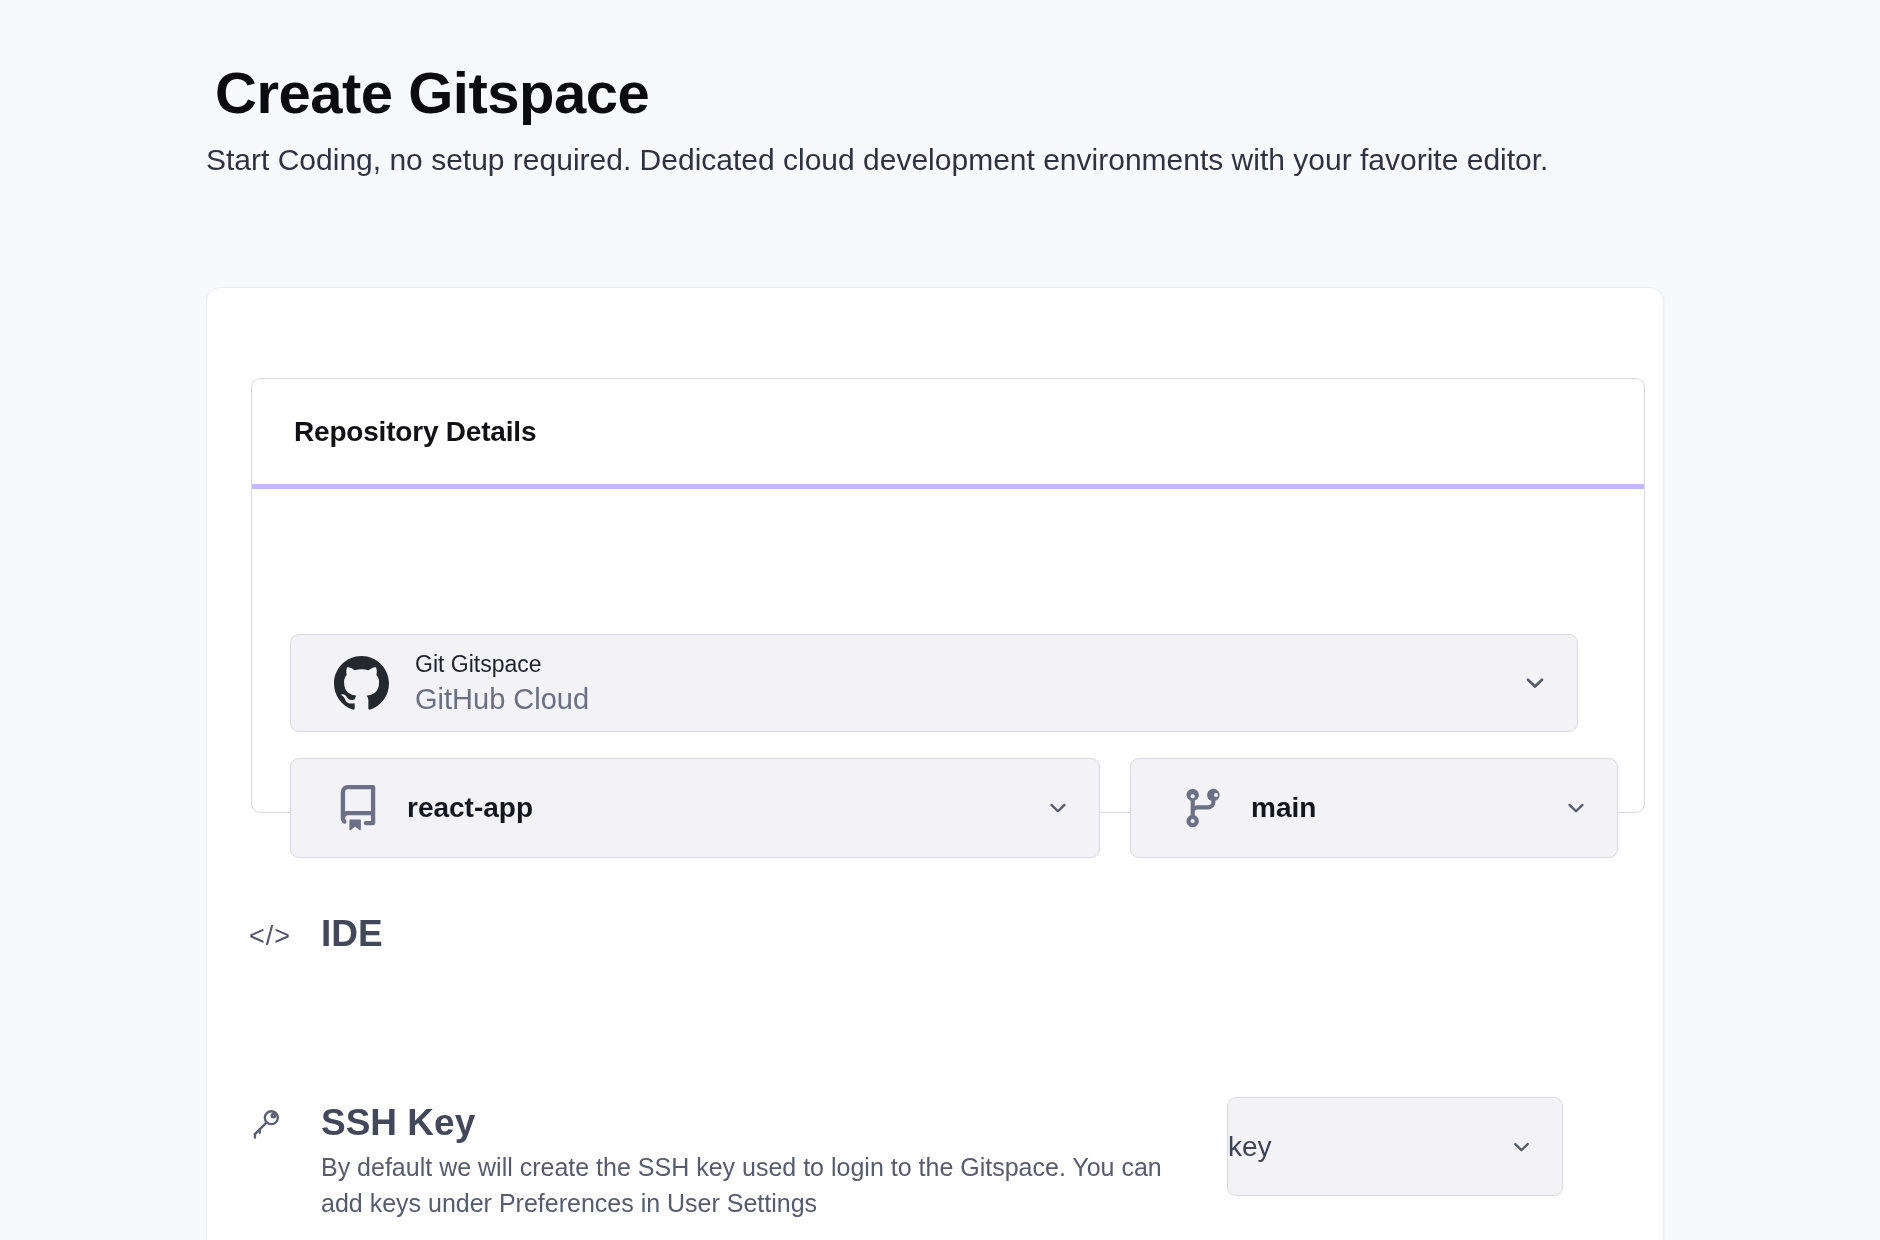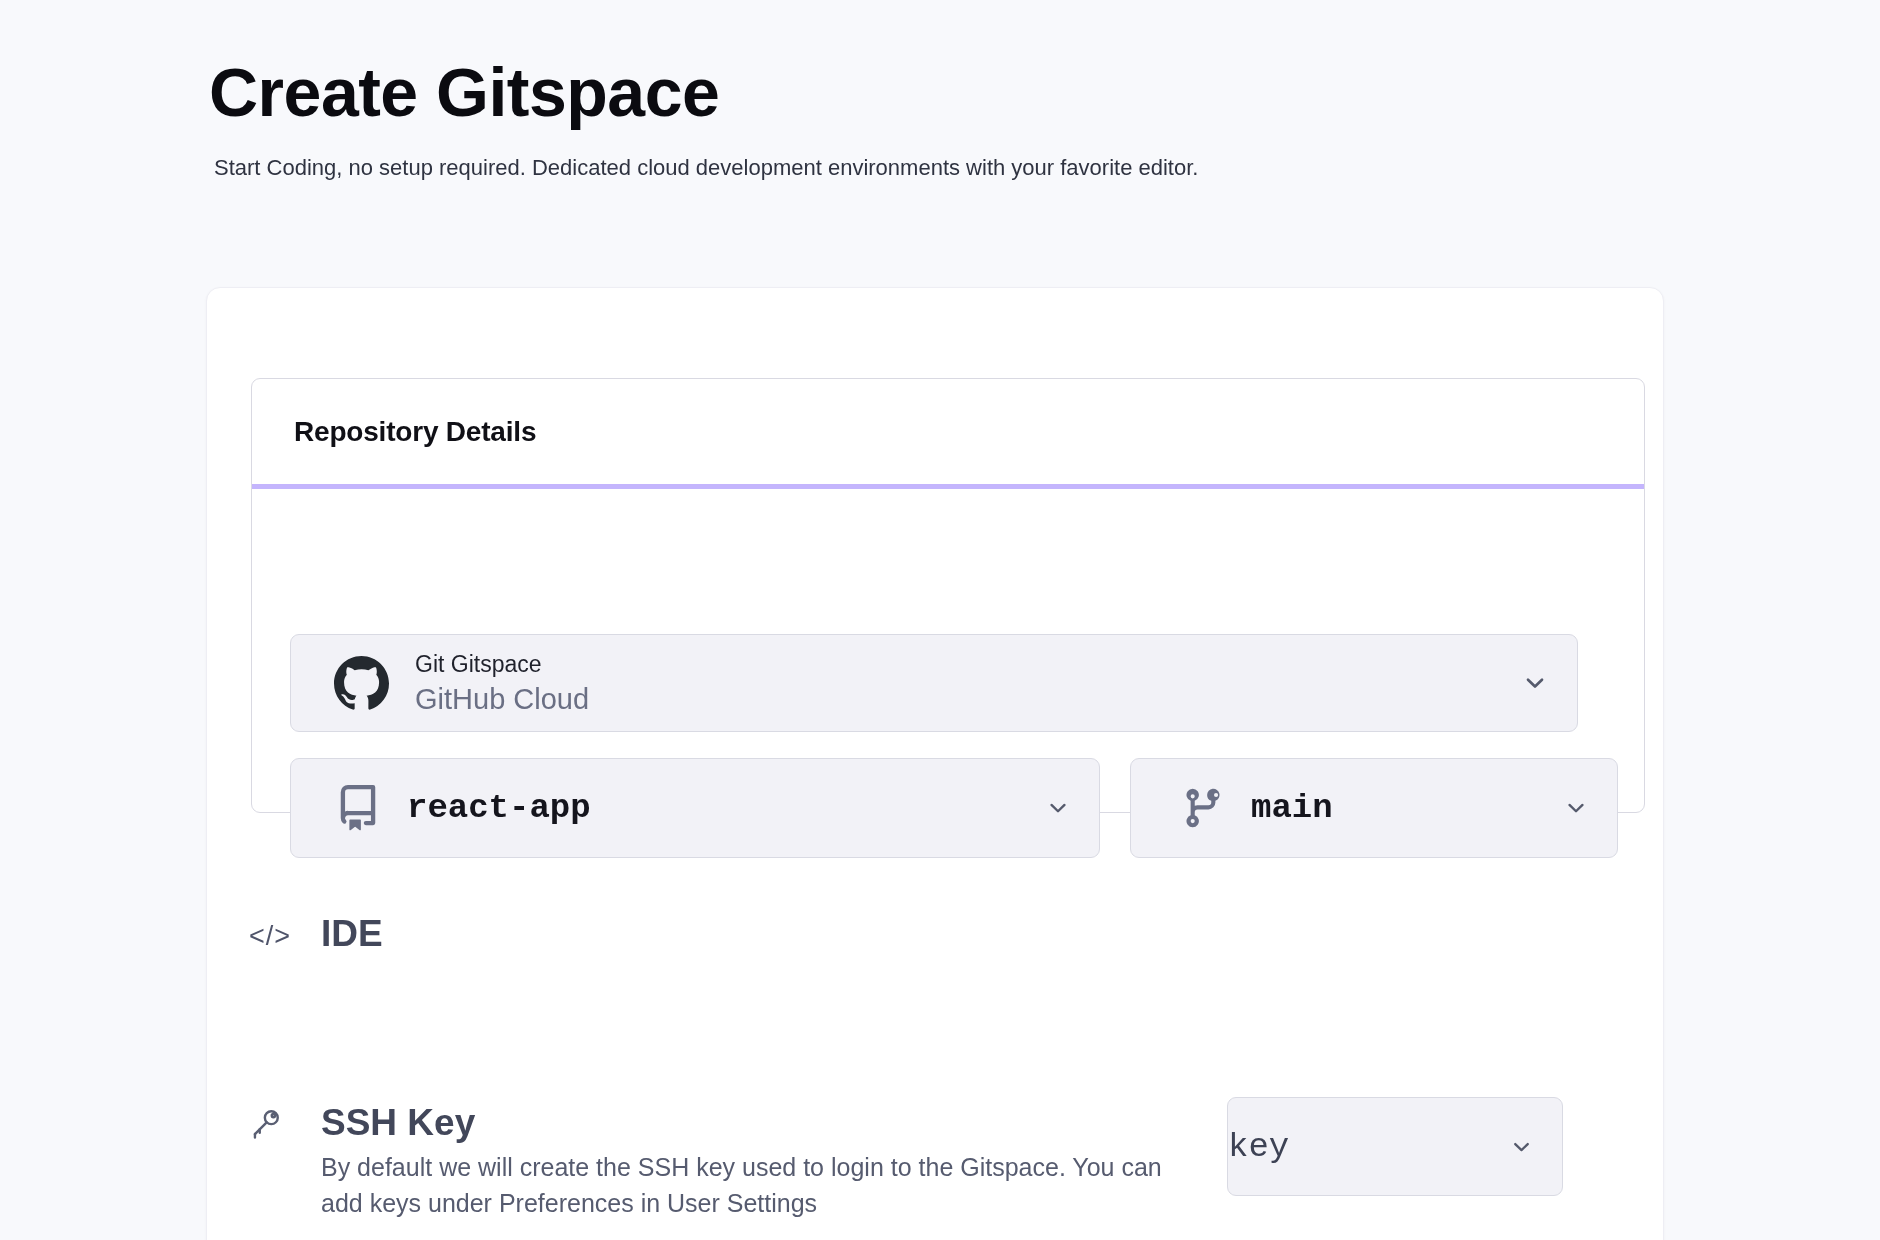--- a/index.html
+++ b/index.html
@@ -3,26 +3,26 @@
 <meta charset="utf-8">
 <style>
   html,body{margin:0;padding:0;}
   body{
     width:1880px;height:1240px;overflow:hidden;position:relative;
     background:#f8f9fc;
     font-family:"Liberation Sans","DejaVu Sans",sans-serif;
     -webkit-font-smoothing:antialiased;
   }
   .page-title{
-    position:absolute;left:206px;top:50px;margin:3px;
-    font-size:68px;font-weight:700;color:#0b0b10;letter-spacing:-0.5px;
+    position:absolute;left:206px;top:50px;margin:9px;
+    font-size:58px;font-weight:700;color:#0b0b10;letter-spacing:-0.5px;
   }
   .page-subtitle{
-    position:absolute;left:206px;top:138px;margin:8px;width:1400px;
-    font-size:22px;line-height:43px;color:#2f3341;font-weight:400;
+    position:absolute;left:206px;top:138px;margin:0;width:1400px;
+    font-size:30px;line-height:43px;color:#2f3341;font-weight:400;
   }
   .panel{
     position:absolute;left:206px;top:287px;width:1458px;height:1060px;
     background:#ffffff;border:1px solid #eeeef4;border-radius:14px;
     box-shadow:0 1px 3px rgba(25,25,60,0.04);
     box-sizing:border-box;
   }
   .card{
     position:absolute;left:44px;top:90px;width:1394px;height:435px;
     background:#ffffff;border:1px solid #d9d9e2;border-radius:9px;
@@ -43,21 +43,21 @@
   .select .chev{
     position:absolute;right:28px;top:50%;transform:translateY(-50%);
     display:flex;align-items:center;
   }
   .sel-provider{left:38px;top:145px;width:1288px;height:98px;padding-left:43px;}
   .sel-repo{left:38px;top:269px;width:810px;height:100px;padding-left:44px;}
   .sel-branch{left:878px;top:269px;width:488px;height:100px;padding-left:50px;}
   .prov-text{margin-left:26px;display:flex;flex-direction:column;justify-content:center;}
   .prov-label{font-size:23px;color:#1f212b;line-height:28px;}
   .prov-value{font-size:29px;color:#6a6f84;line-height:34px;margin-top:4px;}
-  .sel-value{font-size:34px;font-weight:600;color:#15151d;margin-left:26px;font-family:Liberation Mono, monospace;}
+  .sel-value{font-size:28px;font-weight:600;color:#15151d;margin-left:26px;}
   .code-icon{
     position:absolute;left:42px;top:633px;
     font-size:27px;font-weight:500;color:#4f546a;letter-spacing:1px;
   }
   .row-label{
     position:absolute;font-size:37px;font-weight:700;color:#42475a;margin:0;
   }
   .row-desc{
     position:absolute;font-size:25px;color:#565b6f;margin:0;line-height:36px;
   }

